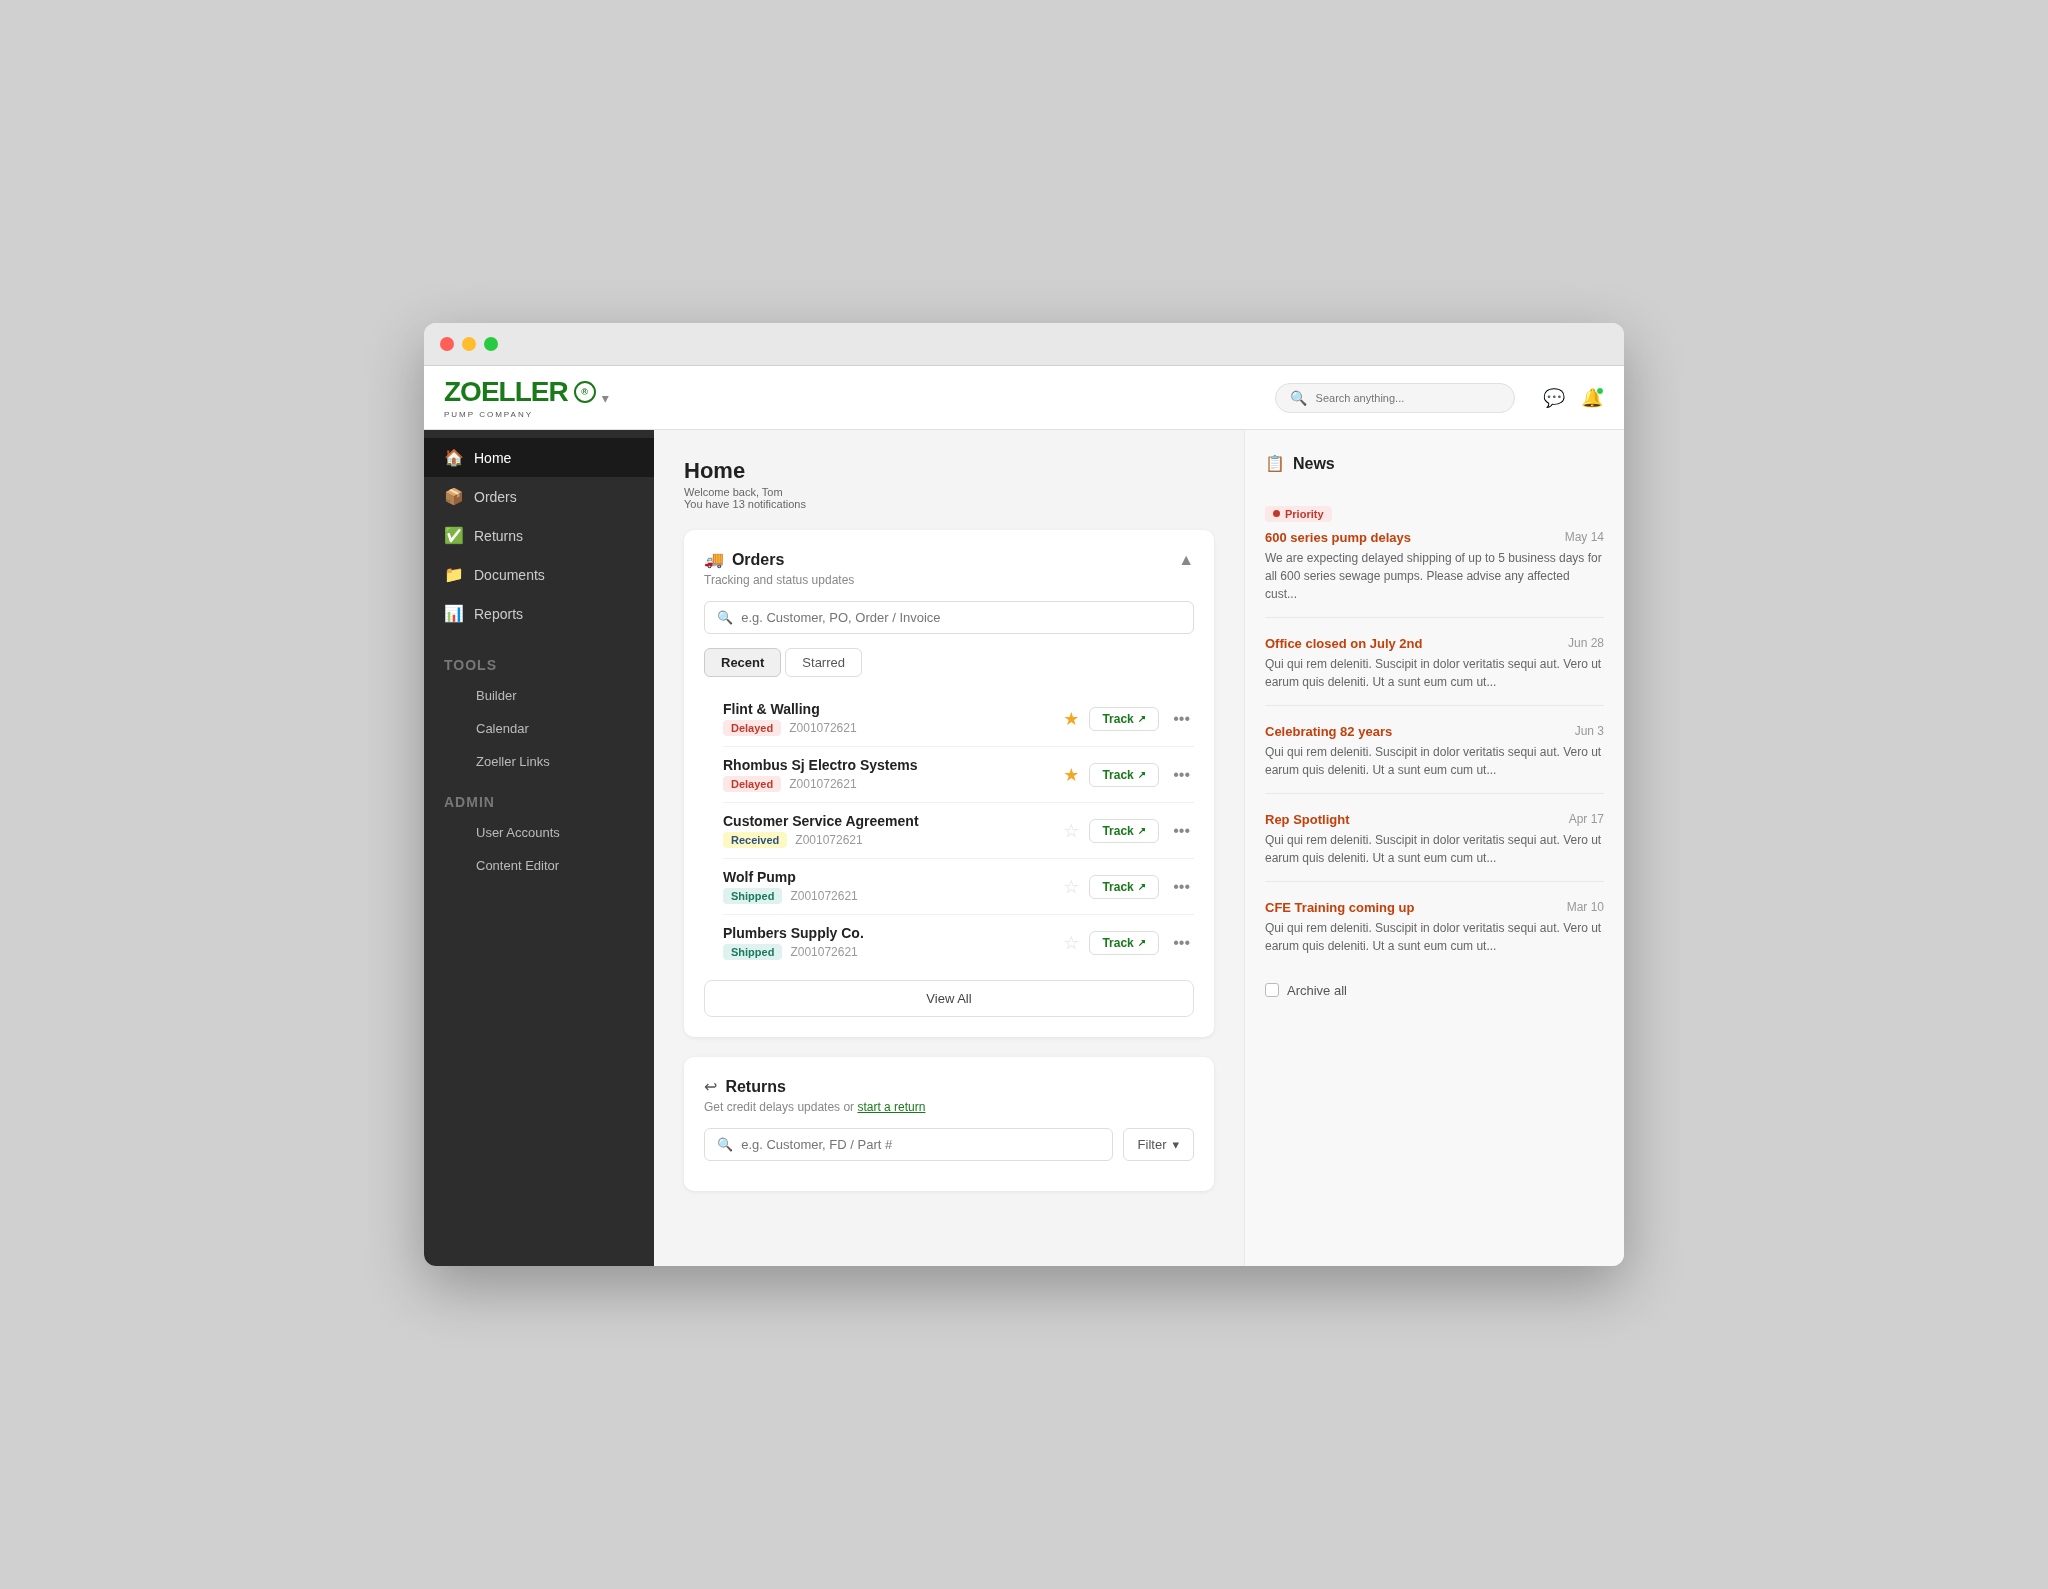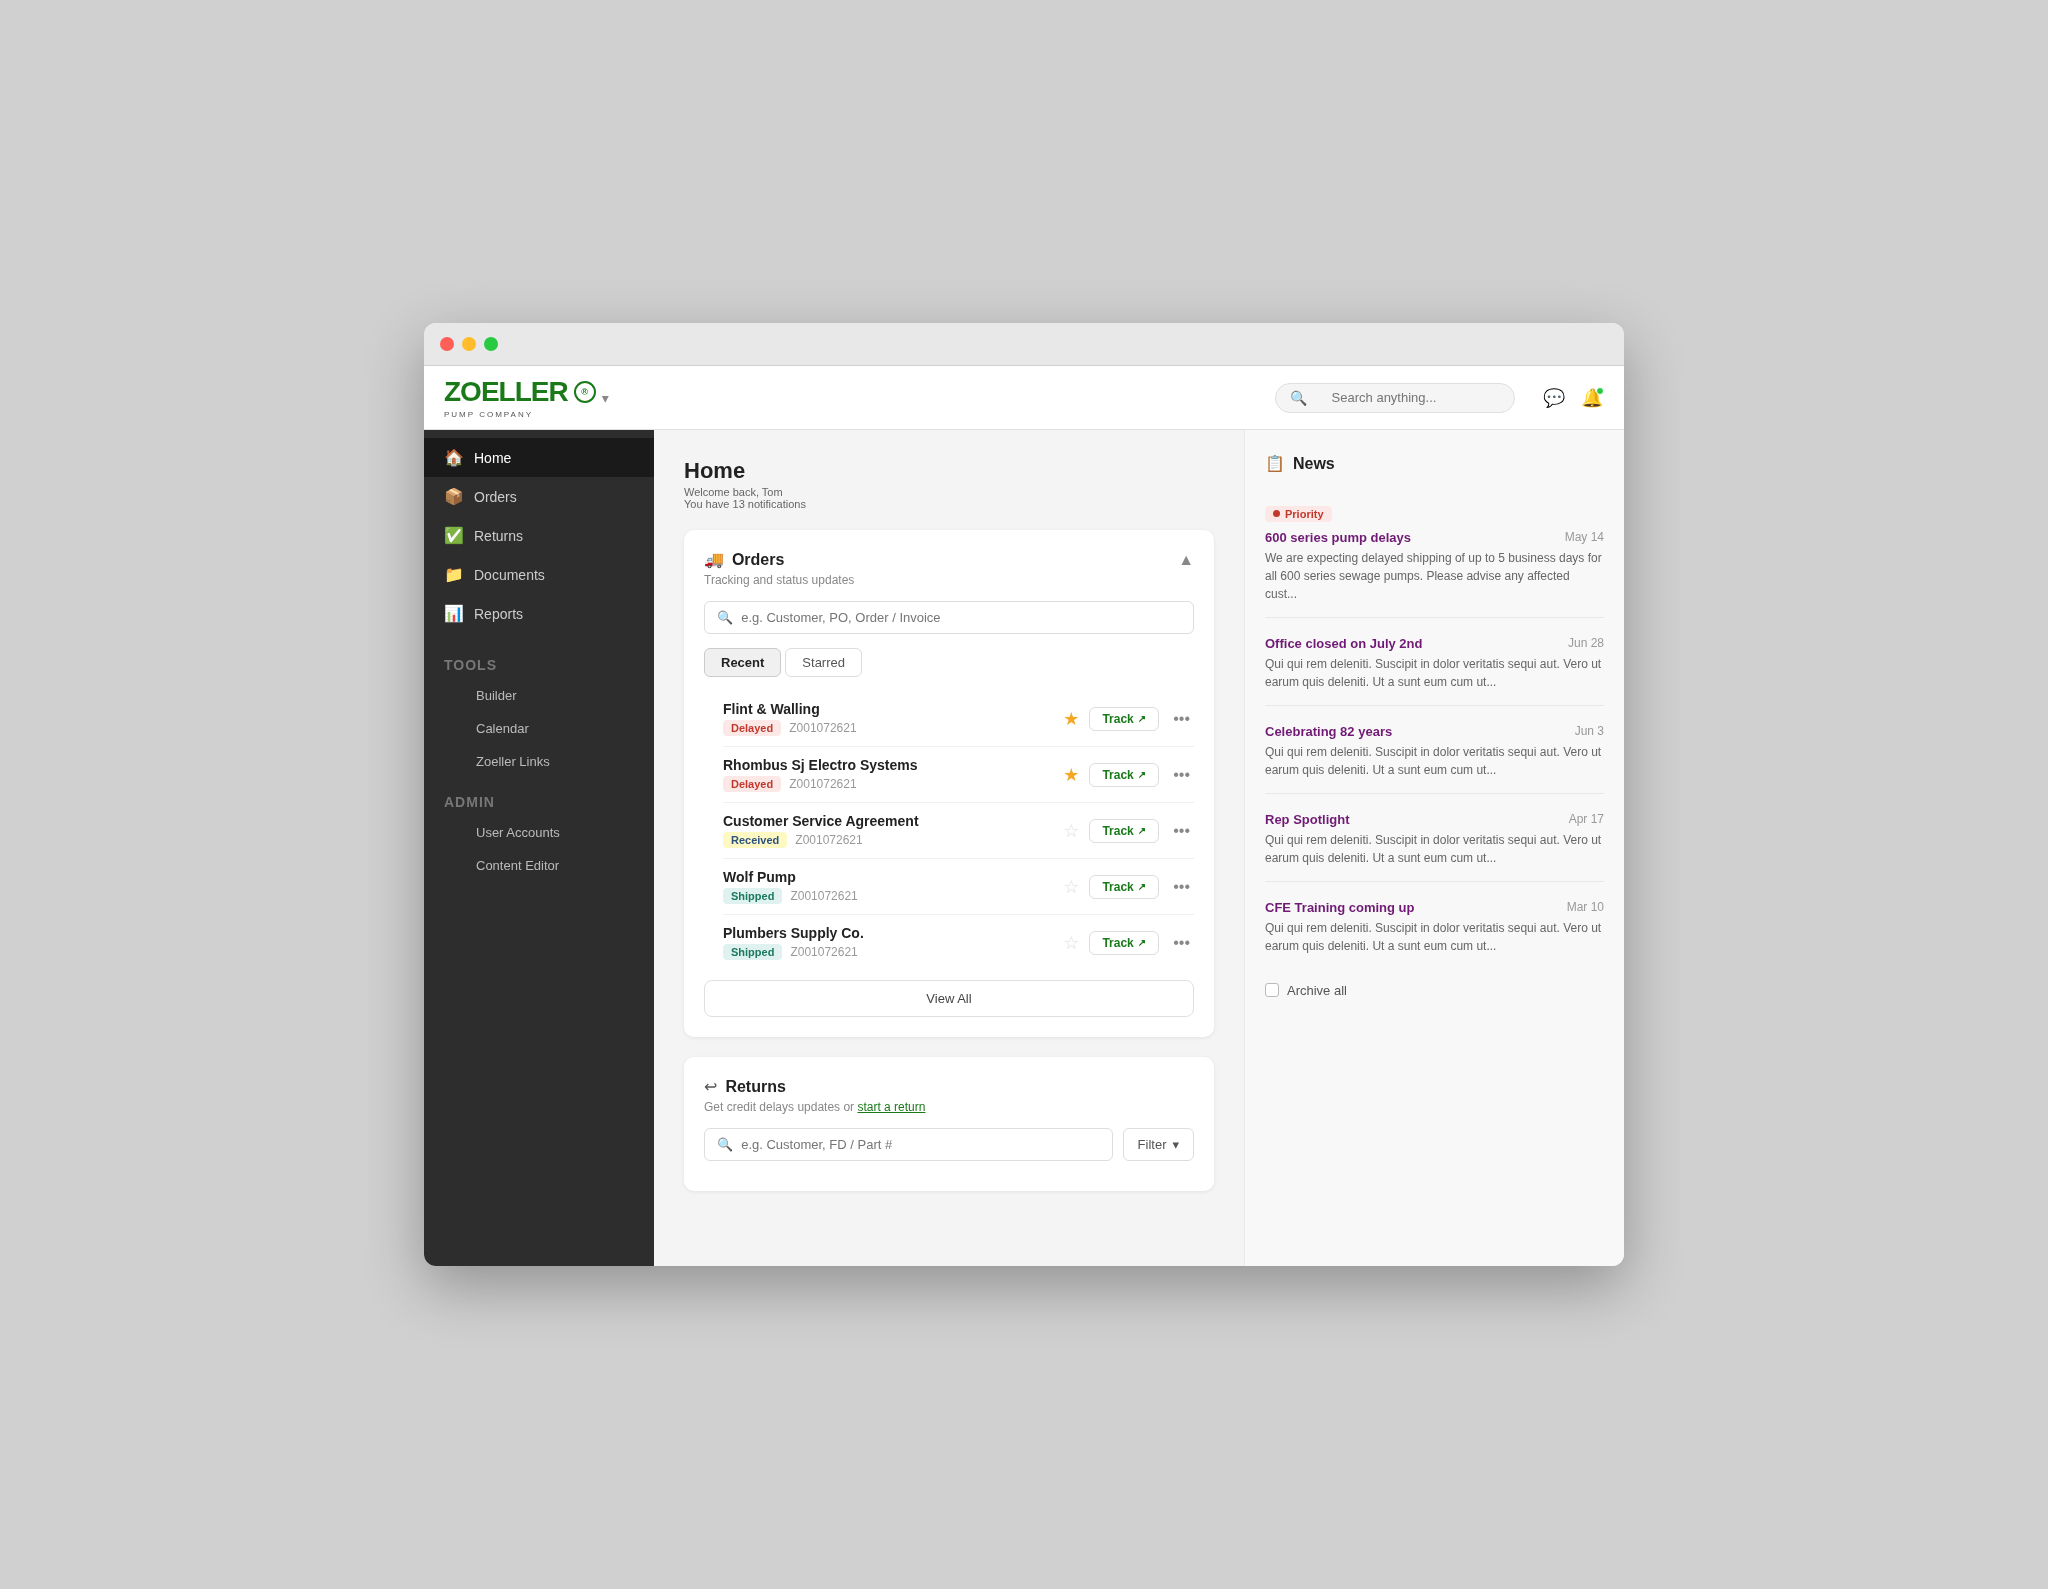--- a/index.html
+++ b/index.html
@@ -86,25 +86,24 @@
       background: #f5f5f5;
       border: 1px solid #e0e0e0;
       border-radius: 20px;
       padding: 6px 14px;
       gap: 8px;
       width: 240px;
     }
     .search-box input {
       border: none;
       background: transparent;
-      font-size: 13px;
+      font-size: 11px;
       color: #333;
       outline: none;
       width: 100%;
-      margin-left: 16px;
     }
     .search-icon { color: #999; font-size: 14px; }
     .header-icons {
       display: flex;
       align-items: center;
       gap: 16px;
       margin-left: 16px;
     }
     .header-icon-btn {
       position: relative;
@@ -437,21 +436,21 @@
     .news-item-header {
       display: flex;
       justify-content: space-between;
       align-items: flex-start;
       margin-bottom: 4px;
       margin-top: 4px;
     }
     .news-item-title {
       font-size: 13px;
       font-weight: 700;
-      color: #701a75;
+      color: #c2410c;
       flex: 1;
     }
     .news-item-date {
       font-size: 12px;
       color: #999;
       margin-left: 10px;
       white-space: nowrap;
     }
     .news-item-body {
       font-size: 12px;

